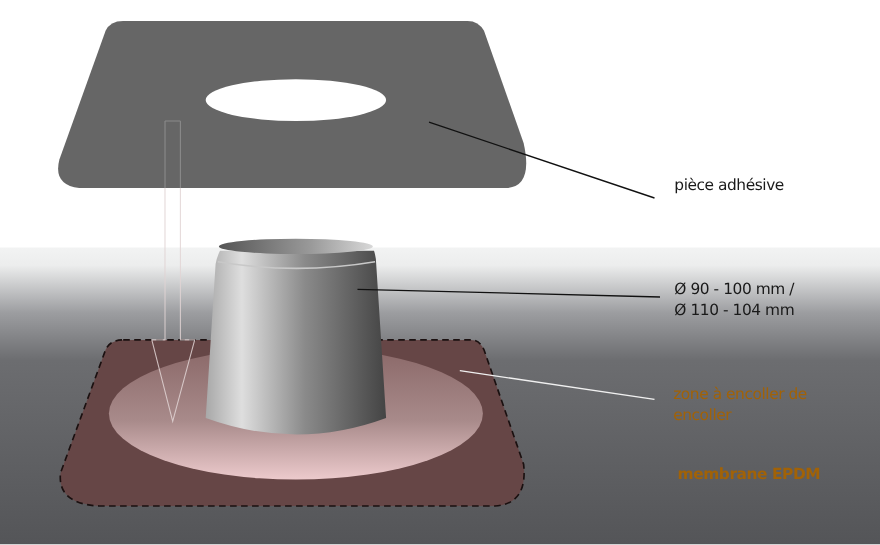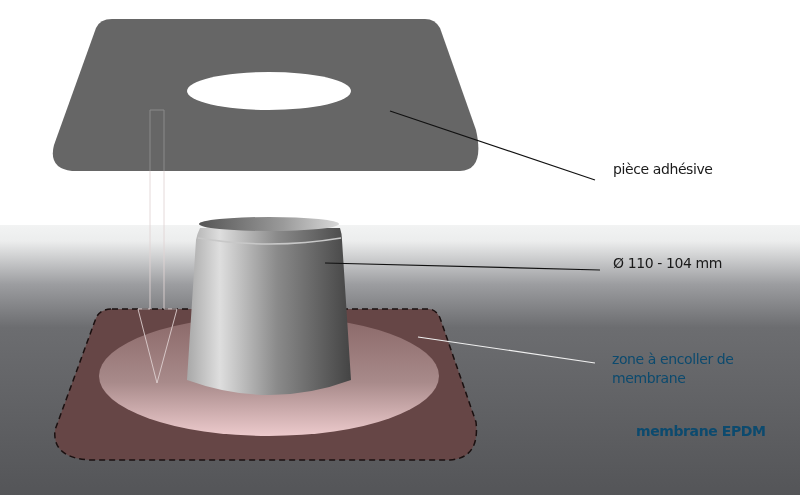--- a/index.html
+++ b/index.html
@@ -9,21 +9,21 @@
     .label {
       position: absolute;
       font-family: "DejaVu Sans", sans-serif;
       font-size: 14px;
       line-height: 19px;
       letter-spacing: -0.4px;
       white-space: nowrap;
     }
     .label span { display: block; }
     .dark { color: #1a1a1a; }
-    .light { color: #0c4a6e; }
+    .light { color: #a16207; }
     .bold { font-weight: bold; }
   </style>
 </head>
 <body>
 
 <div id="stage">
   <svg width="800" height="495" viewBox="0 0 800 495">
     <defs>
       <linearGradient id="floorGrad" x1="0" y1="0" x2="0" y2="1">
         <stop offset="0" stop-color="#f2f3f3"></stop>
@@ -73,24 +73,25 @@
     <line x1="390" y1="111" x2="595" y2="180" stroke="#111111" stroke-width="1.2"></line>
     <line x1="325" y1="263" x2="600" y2="270" stroke="#111111" stroke-width="1.2"></line>
     <line x1="418" y1="337" x2="595" y2="363" stroke="#f0f0f0" stroke-width="1.2"></line>
   </svg>
 
   <div class="label dark" style="left:613px; top:160px;">
     <span>pièce adhésive</span>
   </div>
 
   <div class="label dark" style="left:613px; top:254px;">
+    <span>Ø 90 - 100 mm /</span>
     <span>Ø 110 - 104 mm</span>
   </div>
 
   <div class="label light" style="left:612px; top:350px;">
     <span>zone à encoller de</span>
-    <span>membrane</span>
+    <span>encoller</span>
   </div>
 
-  <div class="label light bold" style="left:636px; top:422px;">
+  <div class="label light bold" style="left:616px; top:422px;">
     <span>membrane EPDM</span>
   </div>
 </div>
 
 </body></html>

